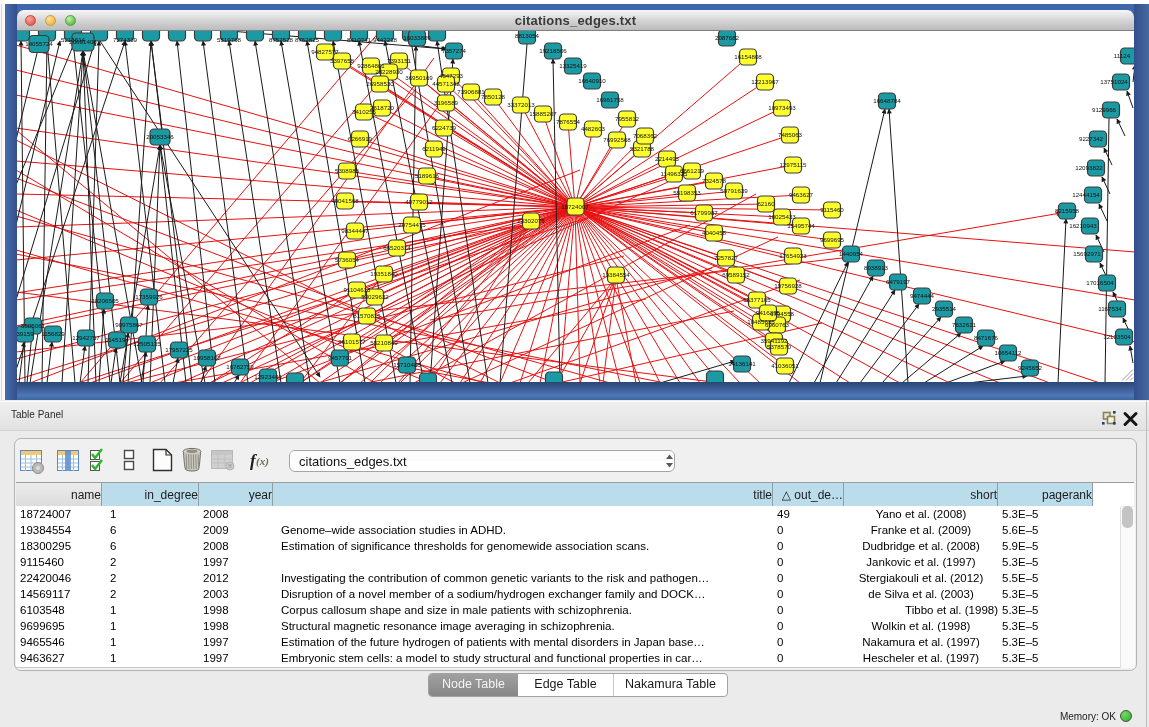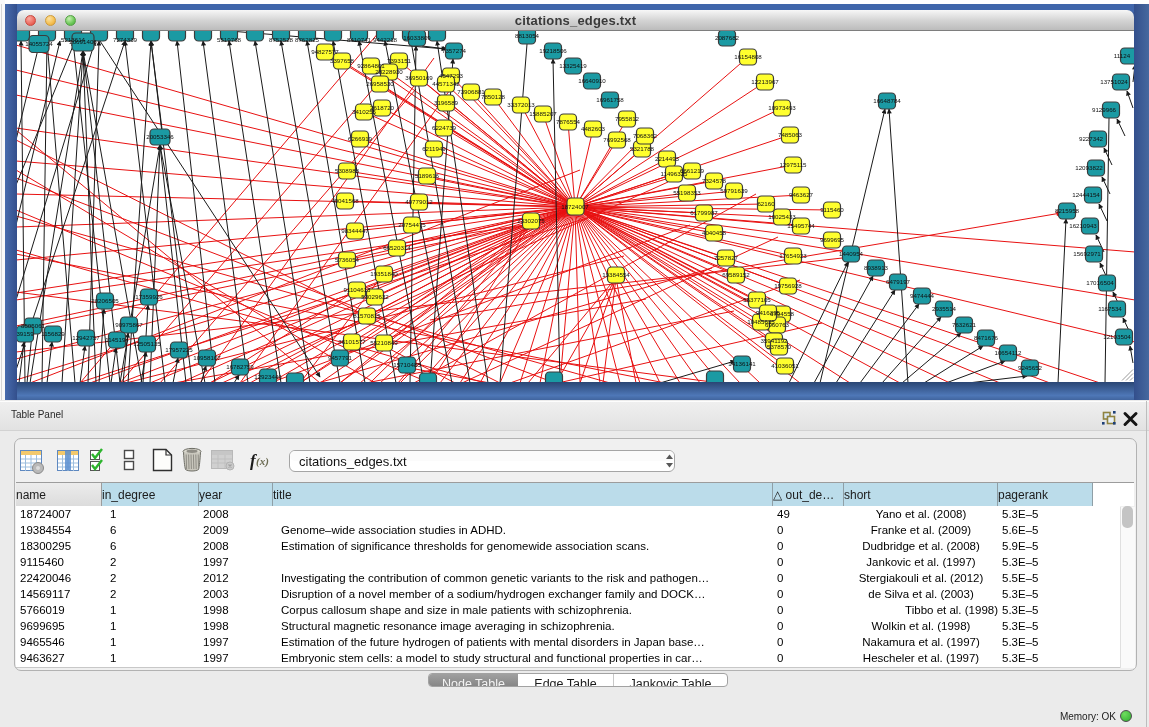--- a/index.html
+++ b/index.html
@@ -13,28 +13,28 @@
 #win .rightstrip{left:1129px;top:0;width:15px;height:396px;background:linear-gradient(to left,#46699f,#334f8c)}
 #win .botband{left:0;top:378px;width:1144px;height:18px;background:linear-gradient(#2a4674,#4e77b7 75%,#41659f)}
 #titlebar{left:17px;top:10px;width:1117px;height:21px;background:linear-gradient(#f7f7f7,#d2d2d2 55%,#bcbcbc);border-radius:7px 7px 0 0;border-bottom:1px solid #7e7e7e}
 #titlebar .t{width:100%;text-align:center;font-size:13px;font-weight:bold;color:#3a3a3a;line-height:21px;letter-spacing:.2px}
 .light{top:15px;width:11px;height:11px;border-radius:50%}
 #canvas{left:17px;top:31px;width:1117px;height:351px;background:#fff;overflow:hidden}
 #tpbar{left:0;top:401px;width:1149px;height:30px;background:linear-gradient(#efefef,#e2e2e2);border-top:1px solid #fdfdfd;border-bottom:1px solid #d2d2d2}
 #tpbar .t{left:11px;top:7px;font-size:10px;color:#2a2a2a;position:absolute}
 #panel{left:14px;top:438px;width:1123px;height:233px;background:#f0f0f0;border:1px solid #b2b2b2;border-radius:7px;overflow:hidden}
 #thead{left:16px;top:482px;width:1119px;height:25px}
-.hc{position:absolute;top:0;height:24px;background:#bbdcea;border-top:1px solid #9c9c9c;border-right:1px solid #8f9fa6;font-size:12px;color:#1c1c1c;text-align:left;line-height:24px}
+.hc{position:absolute;top:0;height:24px;background:#bbdcea;border-top:1px solid #9c9c9c;border-right:1px solid #8f9fa6;font-size:12px;color:#1c1c1c;text-align:right;line-height:24px}
 .hc.gray{background:linear-gradient(#ececec,#dcdcdc);border-right:1px solid #9c9c9c}
 #tbody{left:16px;top:506px;width:1104px;height:162px;background:#fff;border-bottom:1px solid #c8c8c8}
 .trow{position:absolute;left:0;width:1149px;height:16px;font-size:11.5px;color:#000}
 .trow span{position:absolute;top:1px;white-space:nowrap}
 #sbar{left:1120px;top:507px;width:15px;height:161px;background:#fafafa;border-left:1px solid #e0e0e0}
 #sthumb{left:1122px;top:506px;width:11px;height:22px;background:#c4c4c4;border-radius:5px}
-#tabs{left:428px;top:673px;height:14px;display:flex;border:1px solid #a2a2a2;border-radius:4px;overflow:hidden;background:#fff}
+#tabs{left:428px;top:673px;height:24px;display:flex;border:1px solid #a2a2a2;border-radius:4px;overflow:hidden;background:#fff}
 #tabs div{font-size:12.5px;line-height:20px;text-align:center;color:#1a1a1a}
 #tabs .sel{background:linear-gradient(#a0a0a0,#878787);color:#f4f4f4}
 #tabs .sep{border-left:1px solid #c8c8c8;width:0}
 #mem{right:33px;top:711px;font-size:10px;color:#222;position:absolute}
 #memdot{left:1120px;top:710px;width:12px;height:12px;border-radius:50%;background:radial-gradient(circle at 35% 30%,#6fdd5f,#2eae2e);border:1px solid #4c4c4c}
 #rightline{left:1146px;top:401px;width:1px;height:326px;background:#bdbdbd}
 </style></head><body>
 <div class="abs" id="topwhite"></div>
 <div class="abs" id="leftwhite"></div>
 <div class="abs" id="leftline"></div>
@@ -732,21 +732,21 @@
     <div class="trow" style="top:81px">
       <span style="left:4px">14569117</span>
       <span style="left:94px">2</span>
       <span style="left:187px">2003</span>
       <span style="left:265px">Disruption of a novel member of a sodium/hydrogen exchanger family and DOCK…</span>
       <span style="left:761px">0</span>
       <span style="left:828px;width:154px;text-align:center">de Silva et al. (2003)</span>
       <span style="left:986px">5.3E–5</span>
     </div>
     <div class="trow" style="top:97px">
-      <span style="left:4px">5766019</span>
+      <span style="left:4px">6103548</span>
       <span style="left:94px">1</span>
       <span style="left:187px">1998</span>
       <span style="left:265px">Corpus callosum shape and size in male patients with schizophrenia.</span>
       <span style="left:761px">0</span>
       <span style="left:828px;width:154px;text-align:right">Tibbo et al. (1998)</span>
       <span style="left:986px">5.3E–5</span>
     </div>
     <div class="trow" style="top:113px">
       <span style="left:4px">9699695</span>
       <span style="left:94px">1</span>
@@ -774,17 +774,17 @@
       <span style="left:828px;width:154px;text-align:center">Hescheler et al. (1997)</span>
       <span style="left:986px">5.3E–5</span>
     </div>
   </div>
 <div class="abs" id="sbar"></div>
 <div class="abs" id="sthumb"></div>
 <div class="abs" id="tabs">
     <div class="sel" style="width:89px">Node Table</div>
     <div style="width:95px">Edge Table</div>
     <div class="sep"></div>
-    <div style="width:113px">Jankovic Table</div>
+    <div style="width:113px">Nakamura Table</div>
   </div>
 <span id="mem">Memory: OK</span>
 <div class="abs" id="memdot"></div>
 <div class="abs" id="rightline"></div>
 
 </body></html>

